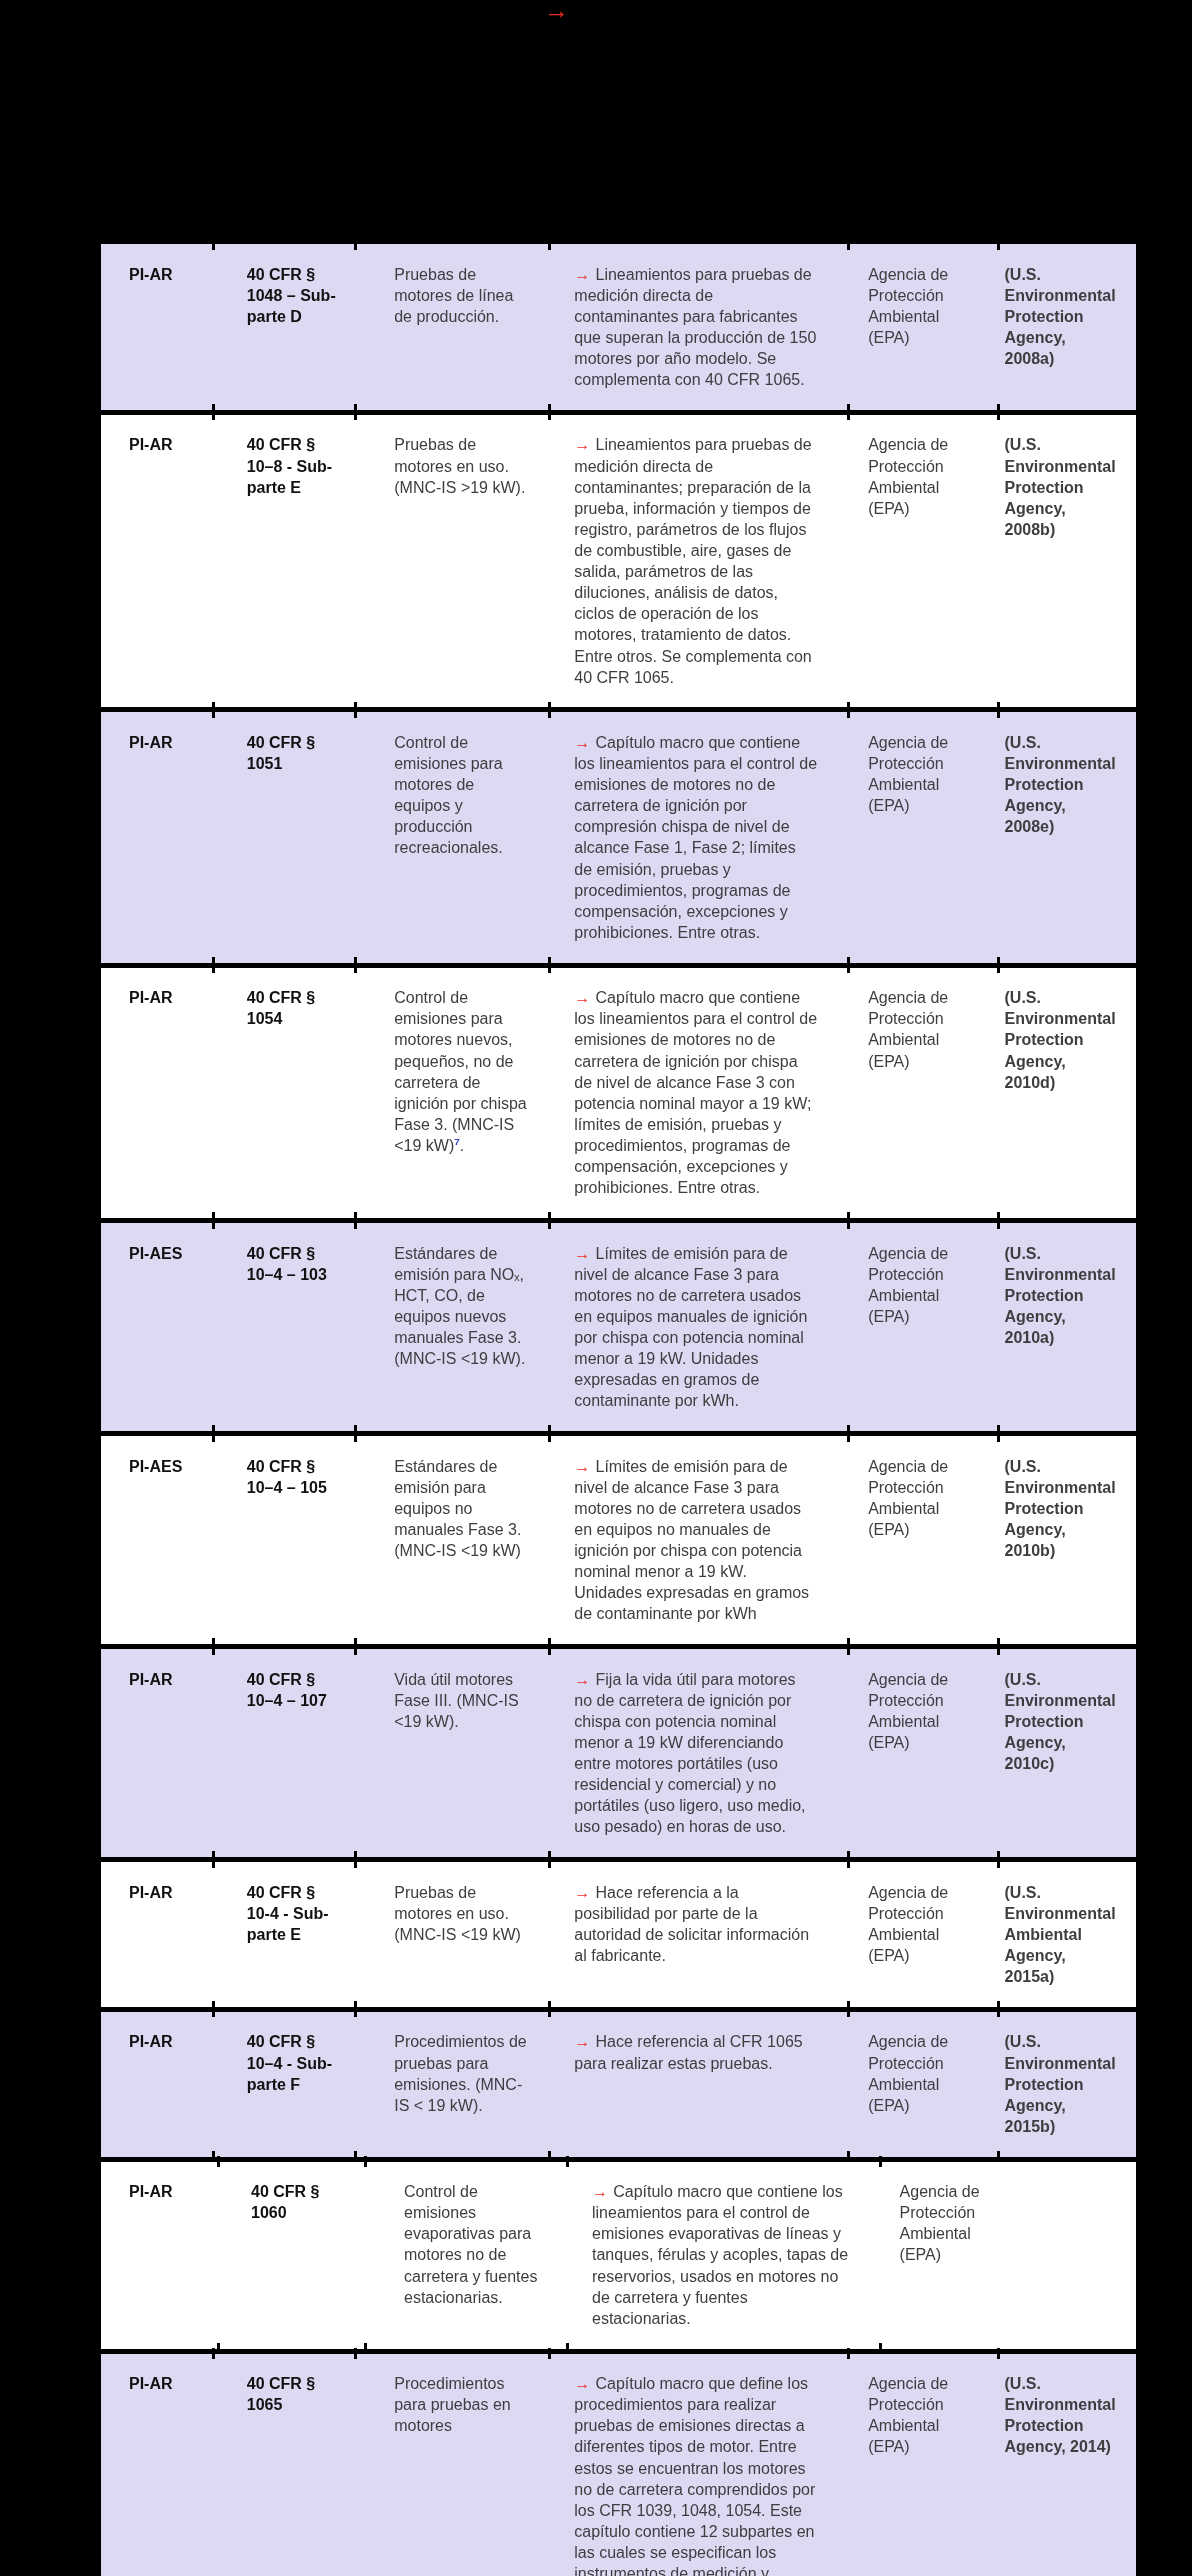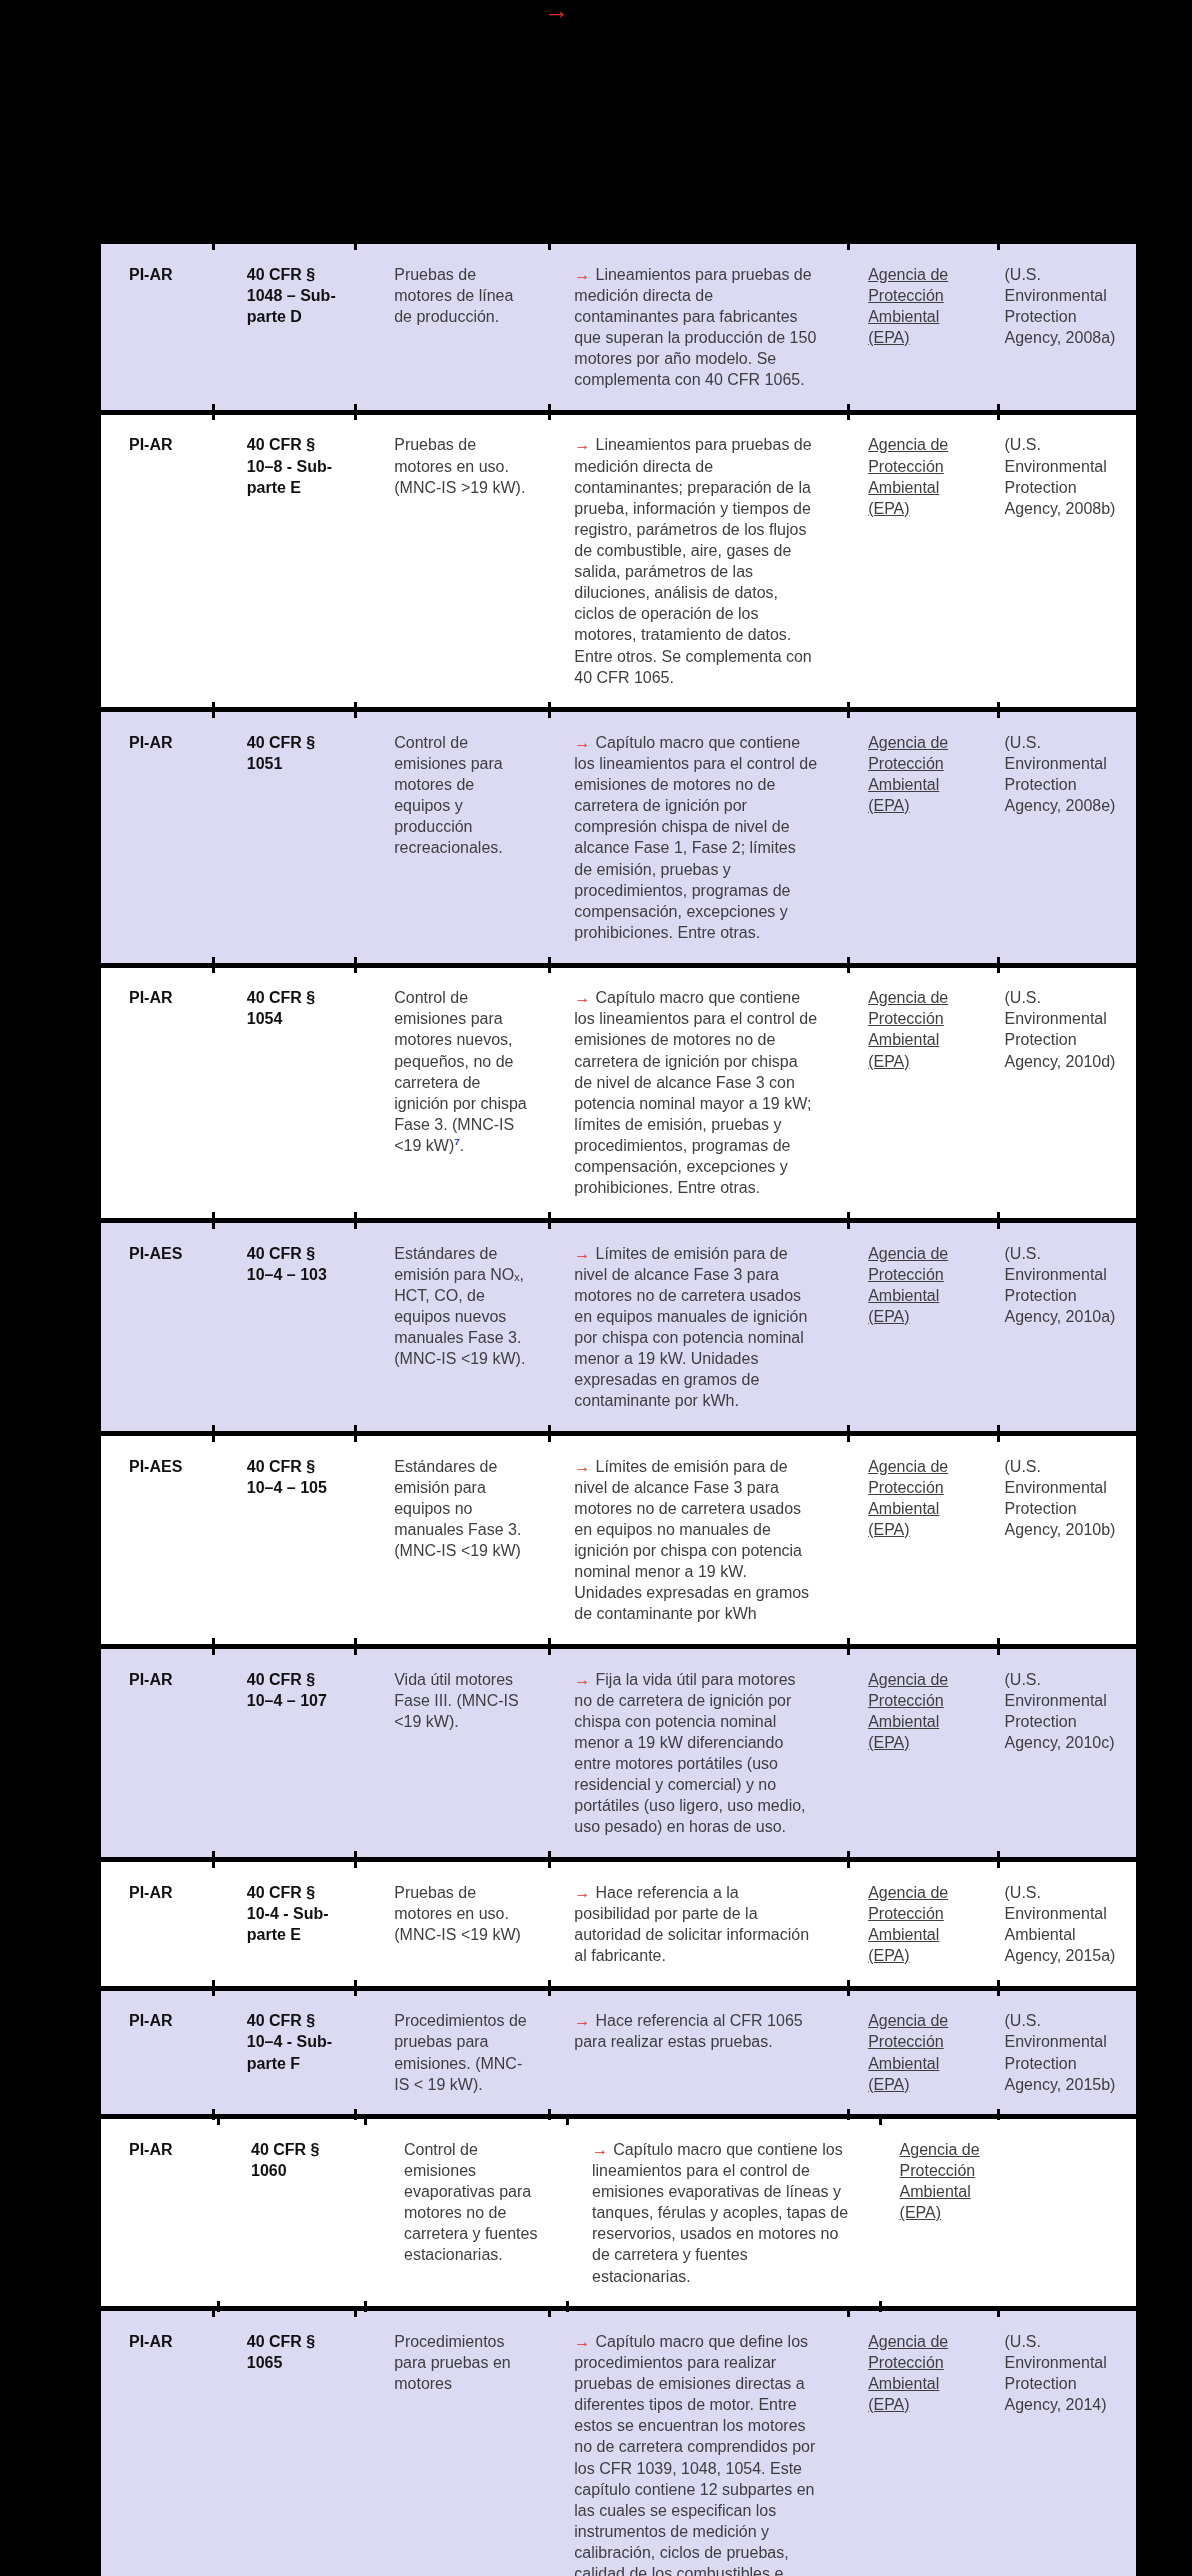--- a/index.html
+++ b/index.html
@@ -57,22 +57,22 @@
     left:-1.5px;
     bottom:-5.7px;
     width:3.1px;
     height:11.3px;
     background:#000;
   }
   .c1{width:117px;padding-left:28px;padding-right:10.3px;}
   .c2{width:147px;padding-left:33px;padding-right:10.3px;}
   .c3{width:202px;padding-left:39px;padding-right:15.5px;}
   .c4{width:313px;padding-left:25px;padding-right:31px;}
-  .c5{width:156px;padding-left:19.6px;padding-right:20.6px;text-decoration:underline;}
-  .c6{width:144px;padding-left:6.2px;padding-right:20px;}
+  .c5{width:156px;padding-left:19.6px;padding-right:20.6px;}
+  .c6{width:144px;padding-left:6.2px;padding-right:20px;font-weight:bold;}
   .bold{
     font-weight:bold;
     color:var(--heading-text,#111);
   }
   .prewrap{white-space:pre-line;}
   .arrow{
     color:var(--accent-red,#ee2a1d);
     margin-right:5.2px;
   }
   .sup{

